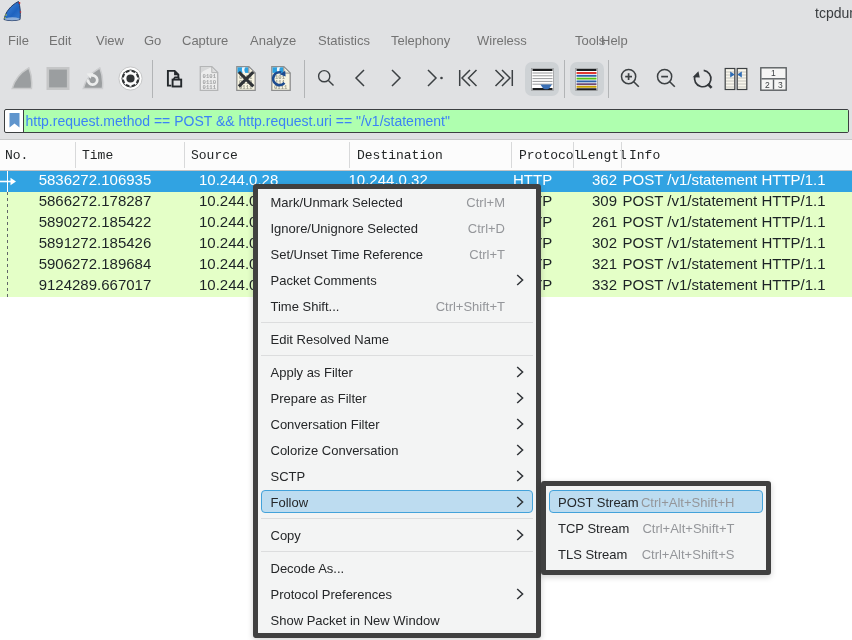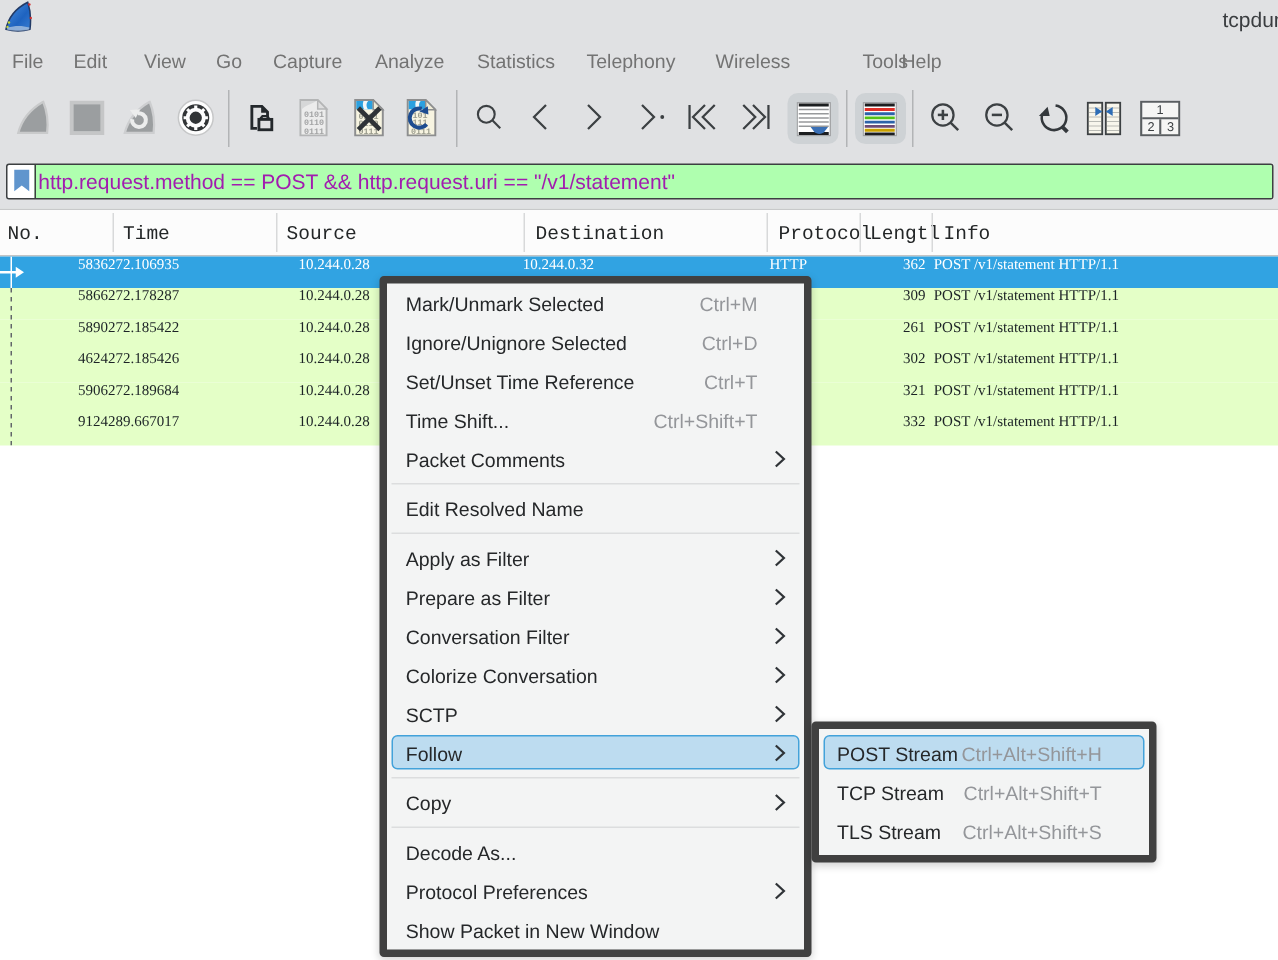--- a/index.html
+++ b/index.html
@@ -6,27 +6,27 @@
   html,body { width:852px; height:640px; overflow:hidden; }
   body { font-family:"Liberation Sans", sans-serif; background:#ffffff; position:relative; }
   .abs { position:absolute; }
   
   #chrome { left:0; top:0; width:852px; height:139px; background:#e0e1e3; }
   #title { left:815px; top:5px; font-size:14px; color:#3a3d40; white-space:nowrap; }
   #menubar span { position:absolute; top:33px; font-size:13px; color:#737373; }
   
   #filterwrap { left:4px; top:109px; width:845px; height:24px; border:1px solid #3c3f41; border-radius:2px; background:#ffffff; overflow:hidden; }
   #filtergreen { position:absolute; left:18px; top:0; right:0; bottom:0; background:#afffaf; border-left:1px solid #3c3f41; }
-  #filtertext { position:absolute; left:20.5px; top:2.5px; font-size:14px; color:#a21caf; white-space:nowrap; }
+  #filtertext { position:absolute; left:20.5px; top:2.5px; font-size:14px; color:#3b82f6; white-space:nowrap; }
   
   #plhead { left:0; top:139px; width:852px; height:32px; background:#fcfcfc; border-top:1px solid #c8c9ca; border-bottom:1px solid #c3c4c5; }
   #plhead span { position:absolute; top:8px; font-size:13px; color:#232627;font-family:Liberation Mono, monospace; }
   .colsep { position:absolute; top:2px; bottom:2px; width:1px; background:#d8d9da; }
   
-  #rows { left:0; top:171px; width:715px; height:126px; font-family:Liberation Serif, serif; font-size:10px; }
+  #rows { left:0; top:171px; width:715px; height:126px; font-family:Liberation Sans, sans-serif; font-size:15px; }
   .row { position:absolute; left:0; width:852px; height:21px; background:#e4ffc7; color:#1c2326; }
   .row.sel { background:#31a3e2; color:#ffffff; }
   .row span { position:absolute; top:0px; white-space:pre; }
   .c-no { left:0; width:72px; text-align:right; }
   .c-time { left:72px; }
   .c-src { left:199px;text-align:center; }
   .c-dst { left:348.5px; }
   .c-proto { left:513px; }
   .c-len { left:520px; width:97px; text-align:right; }
   .c-info { left:622.5px; }
@@ -297,21 +297,21 @@
   <div class="row" style="top:42px">
     <span class="c-no">5890</span>
       <span class="c-time">272.185422</span>
       <span class="c-src">10.244.0.28</span>
       <span class="c-dst">10.244.0.32</span>
       <span class="c-proto">HTTP</span>
       <span class="c-len">261</span>
       <span class="c-info">POST /v1/statement HTTP/1.1</span>
   </div>
   <div class="row" style="top:63px">
-    <span class="c-no">4624</span>
+    <span class="c-no">5891</span>
       <span class="c-time">272.185426</span>
       <span class="c-src">10.244.0.28</span>
       <span class="c-dst">10.244.0.32</span>
       <span class="c-proto">HTTP</span>
       <span class="c-len">302</span>
       <span class="c-info">POST /v1/statement HTTP/1.1</span>
   </div>
   <div class="row" style="top:84px">
     <span class="c-no">5906</span>
       <span class="c-time">272.189684</span>
@@ -341,28 +341,28 @@
     </div>
   <div class="mi">
       <span class="lab">Ignore/Unignore Selected</span>
       <span class="sc">Ctrl+D</span>
     </div>
   <div class="mi">
       <span class="lab">Set/Unset Time Reference</span>
       <span class="sc">Ctrl+T</span>
     </div>
   <div class="mi">
+      <span class="lab">Packet Comments</span>
+      <svg class="arr" viewBox="0 0 8 12">
+        <polyline points="1.2,1 6.6,6 1.2,11" fill="none" stroke="#2f3337" stroke-width="1.5"></polyline>
+      </svg>
+    </div>
+  <div class="mi">
       <span class="lab">Time Shift...</span>
       <span class="sc">Ctrl+Shift+T</span>
-    </div>
-  <div class="mi">
-      <span class="lab">Packet Comments</span>
-      <svg class="arr" viewBox="0 0 8 12">
-        <polyline points="1.2,1 6.6,6 1.2,11" fill="none" stroke="#2f3337" stroke-width="1.5"></polyline>
-      </svg>
     </div>
   <div class="msep">
       <div></div>
     </div>
   <div class="mi">
       <span class="lab">Edit Resolved Name</span>
     </div>
   <div class="msep">
       <div></div>
     </div>

